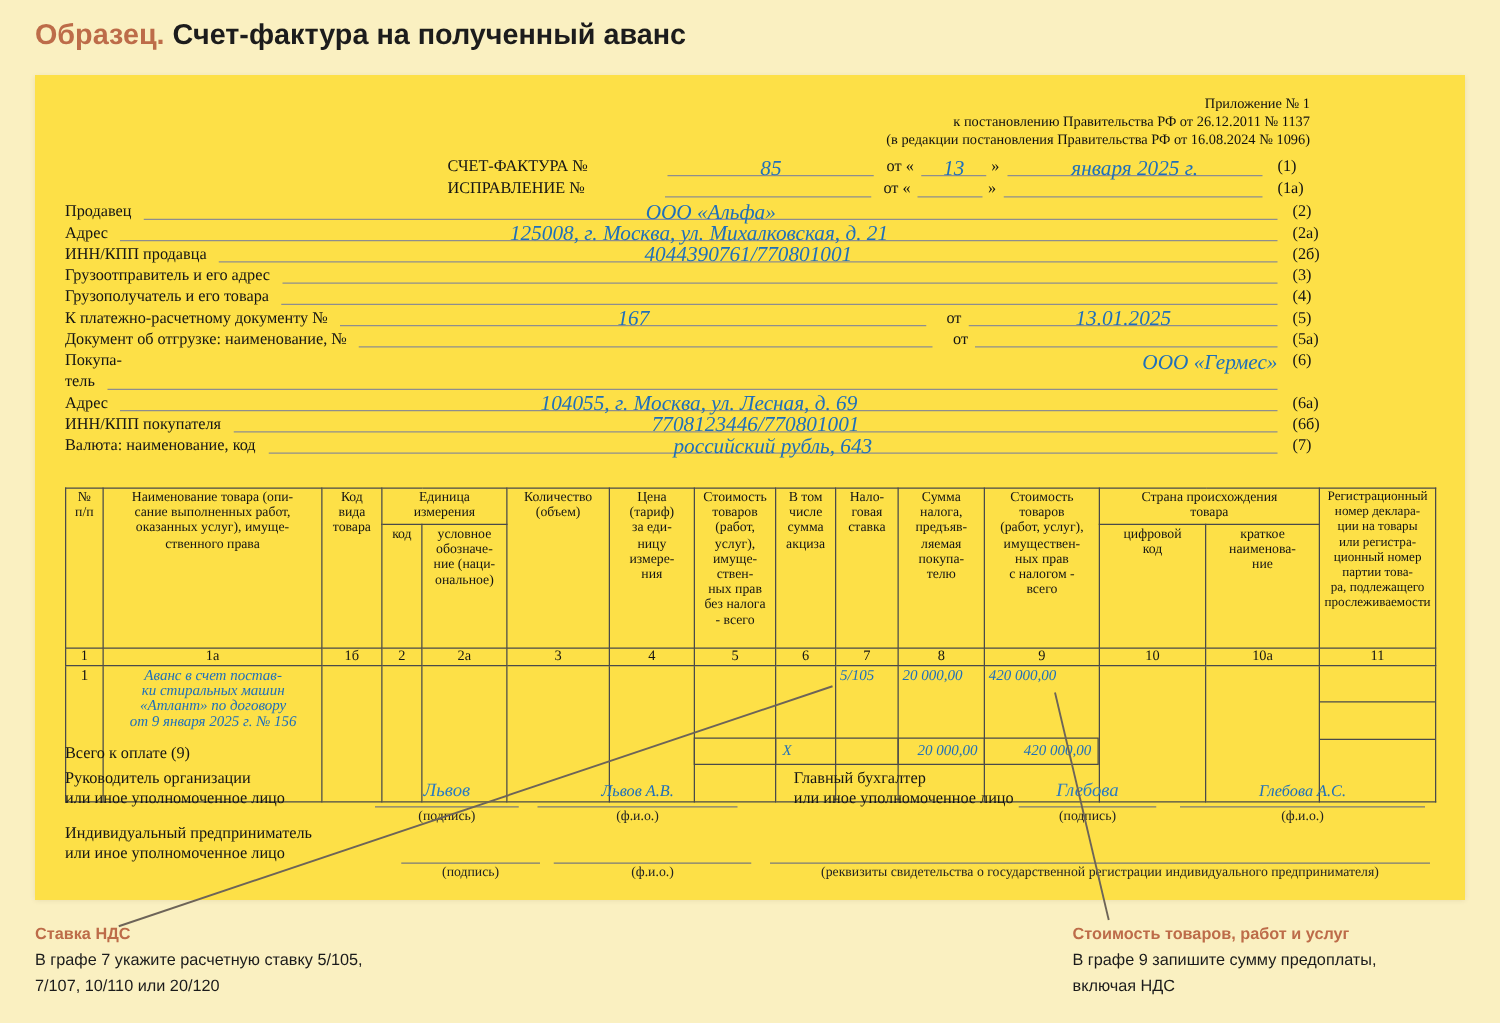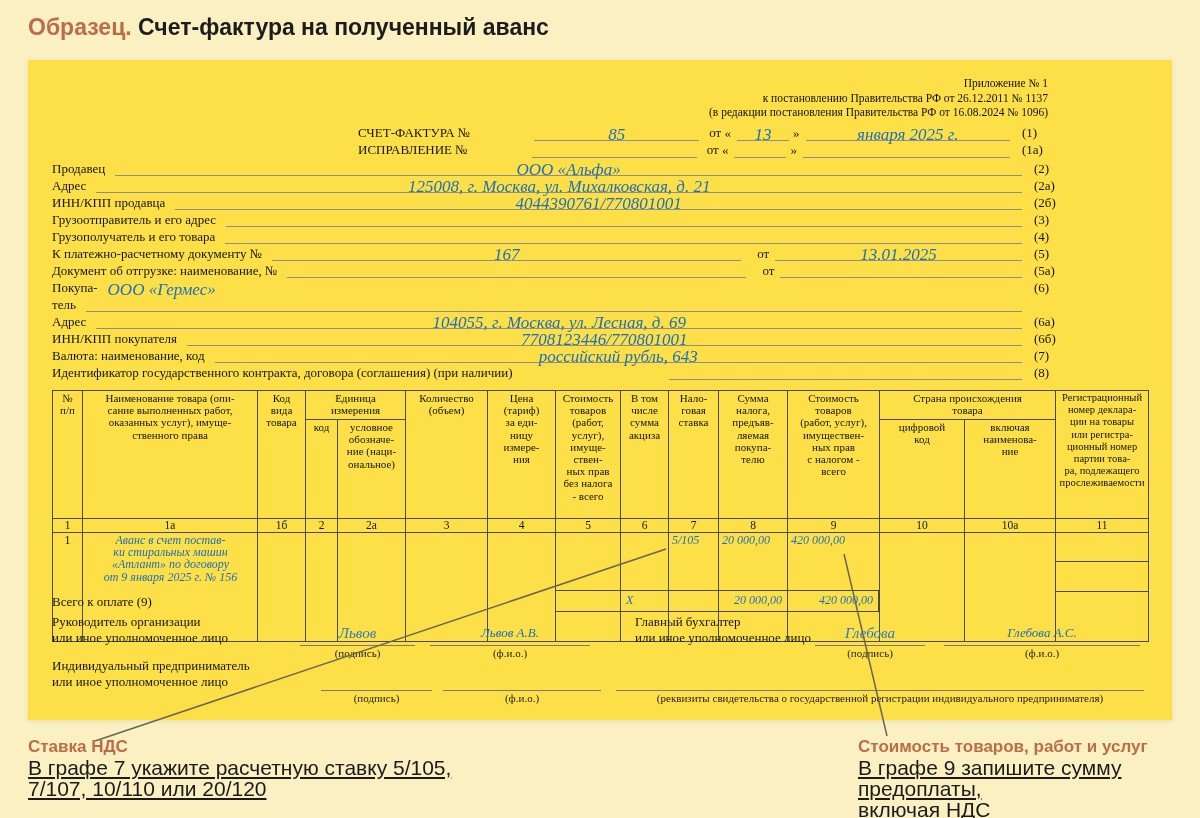--- a/index.html
+++ b/index.html
@@ -27,21 +27,21 @@
   .word { margin:0 2px 0 10px; }
   .val { color:#1e6fbb; font-style:italic; font-size:17px; }
   .fnum { width:34px; padding-left:6px; font-size:13px; }
 
   .fields { position:absolute; top:100px; left:24px; right:104px; }
   .frow { display:flex; height:17px; align-items:flex-end; font-size:13px; }
   .flabel { white-space:nowrap; padding-right:6px; }
   .fline { flex:1; border-bottom:1px solid #8e8e8e; text-align:center; height:15px; margin:0 6px 1px 4px; }
   .fline.f2 { flex:1.9; }
   .fline.f1 { flex:1; }
-  .fcenter { flex:1; text-align:left; height:15px; margin:0 6px 1px 4px; }
+  .fcenter { flex:1; text-align:right; height:15px; margin:0 6px 1px 4px; }
   .fline.gap { margin-left:150px; }
 
   table.inv-table { position:absolute; top:330px; left:24px; width:1096px;
     border-collapse:collapse; table-layout:fixed; }
   .inv-table td { border:1px solid #4a4a4a; vertical-align:top; text-align:center;
     padding:1px 2px; font-size:11px; line-height:12.2px; white-space:pre-line; }
   .inv-table tr.hgroup td { height:26px; }
   .inv-table tr.hsub td { height:96px; }
   .inv-table tr.hnum td { height:13px; padding:0; font-size:11.5px; line-height:13px; white-space:nowrap; }
   .inv-table tr.drow td { height:58px; font-size:12px; }
@@ -69,22 +69,22 @@
   .slabel { position:absolute; white-space:nowrap; line-height:16px; }
   .sig-unit { position:absolute; }
   .sig-line { border-bottom:1px solid #7a7a7a; text-align:center; height:20px; }
   .script { font-style:italic; color:#2b7bc0; font-size:15px; font-family:"Liberation Serif", serif; }
   .bluename { font-style:italic; color:#1e6fbb; font-size:13px; }
   .sig-cap { text-align:center; font-size:11px; padding-top:1px; color:#222; }
 
   .callouts { position:absolute; left:0; top:0; z-index:5; pointer-events:none; }
 
   .note { position:absolute; font-family:"Liberation Sans", sans-serif; }
-  .note-title { color:#bd6c49; font-weight:700; font-size:17px; line-height:21px; }
-  .note-body { font-size:21px; line-height:21px; color:#1b1b1b; white-space:pre-line;text-decoration:underline; }
+  .note-title { color:#bd6c49; font-weight:700; font-size:13px; line-height:21px; }
+  .note-body { font-size:13px; line-height:21px; color:#1b1b1b; white-space:pre-line; }
   .note-left { left:28px; top:736px; }
   .note-right { left:858px; top:736px; }
 </style>
 </head>
 <body>
 
 <div class="page-title"><span class="accent">Образец.</span><span> Счет-фактура на полученный аванс</span></div>
 
 <div class="doc">
 
@@ -172,25 +172,20 @@
     </div>
     <div class="frow">
       <span class="flabel">ИНН/КПП покупателя</span>
       <span class="fline"><span class="val">7708123446/770801001</span></span>
       <span class="fnum">(6б)</span>
     </div>
     <div class="frow">
       <span class="flabel">Валюта: наименование, код</span>
       <span class="fline"><span class="val">российский рубль, 643</span></span>
       <span class="fnum">(7)</span>
-    </div>
-    <div class="frow">
-      <span class="flabel">Идентификатор государственного контракта, договора (соглашения) (при наличии)</span>
-      <span class="fline gap"><span class="val"></span></span>
-      <span class="fnum">(8)</span>
     </div>
   </div>
 
   <table class="inv-table">
     <colgroup>
       <col style="width:30px">
         <col style="width:175px">
         <col style="width:48px">
         <col style="width:32px">
       <col style="width:68px">
@@ -267,21 +262,21 @@
 прослеживаемости</td>
     </tr>
     <tr class="hsub">
       <td>код</td>
       <td>условное
 обозначе-
 ние (наци-
 ональное)</td>
       <td>цифровой
 код</td>
-      <td>включая
+      <td>краткое
 наименова-
 ние</td>
     </tr>
     <tr class="hnum">
       <td>1</td>
       <td>1а</td>
       <td>1б</td>
       <td>2</td>
       <td>2а</td>
       <td>3</td>

